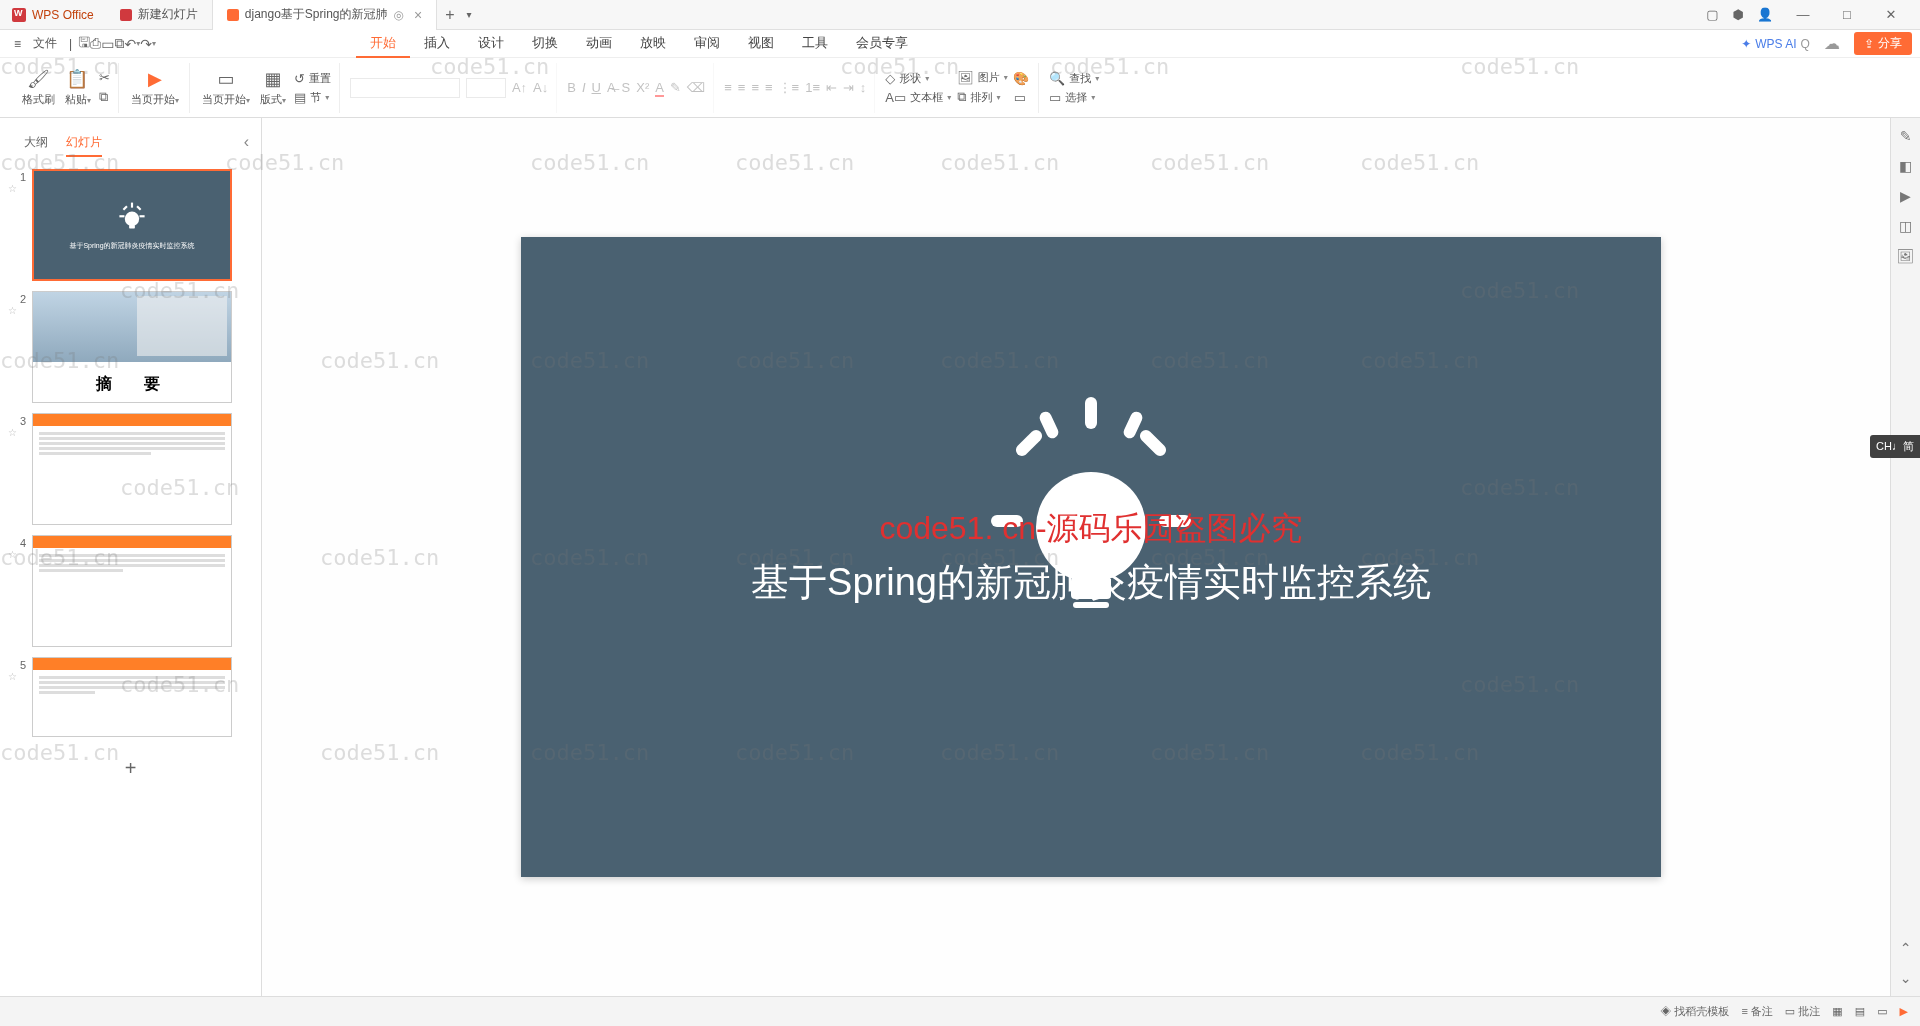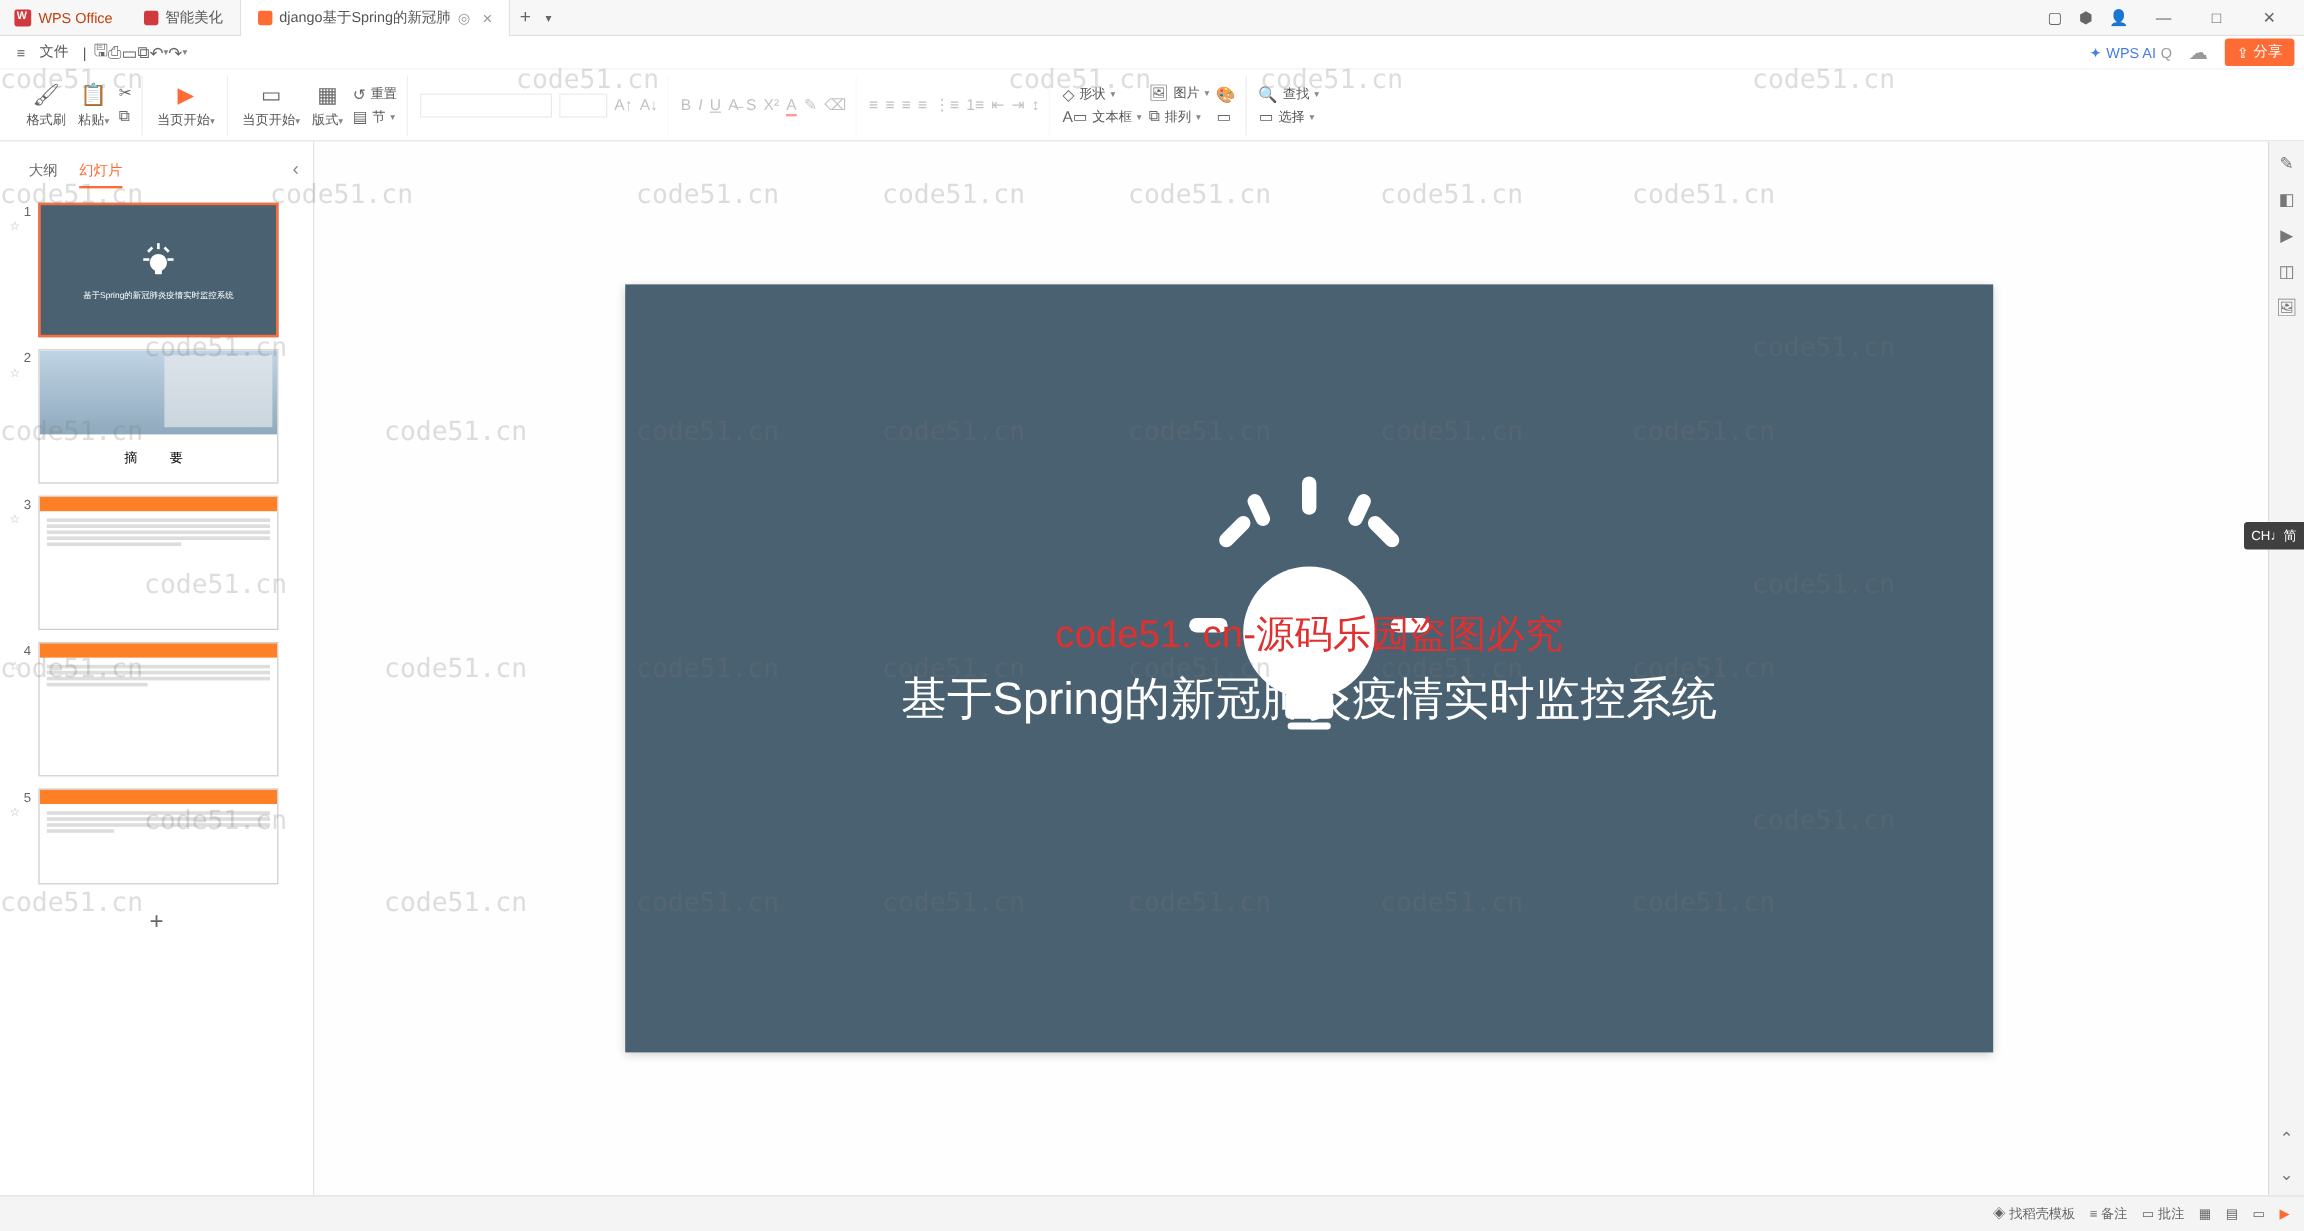--- a/index.html
+++ b/index.html
@@ -57,21 +57,21 @@
 .thumbs { flex: 1; overflow-y: auto; padding: 4px 8px; }
 .thumb-row { display: flex; gap: 6px; margin-bottom: 10px; }
 .thumb-num { width: 18px; font-size: 11px; color: #666; text-align: right; padding-top: 2px; }
 .thumb-star { font-size: 10px; color: #bbb; }
 .thumb { width: 200px; height: 112px; border: 1px solid #ccc; background: #fff; cursor: pointer; position: relative; overflow: hidden; }
 .thumb.selected { border: 2px solid #ff6b35; }
 .thumb-1 { background: #4a6171; display: flex; flex-direction: column; align-items: center; justify-content: center; }
 .thumb-title { color: #fff; font-size: 7px; margin-top: 6px; }
 .thumb-2-img { width: 100%; height: 70px; background: linear-gradient(to bottom, #c0d4e4, #8fa9bd); position: relative; }
 .thumb-2-text { position: absolute; right: 4px; top: 4px; width: 90px; height: 60px; background: rgba(240,240,240,0.6); }
-.thumb-2-title { text-align: center; font-size: 11px; padding: 12px 0; font-weight: normal; letter-spacing: 8px; }
+.thumb-2-title { text-align: center; font-size: 16px; padding: 12px 0; font-weight: bold; letter-spacing: 8px; }
 .thumb-header-orange { height: 12px; background: #ff7f27; width: 100%; }
 .thumb-body-text { padding: 6px; font-size: 5px; color: #888; line-height: 1.4; }
 .thumb-body-text .line { height: 3px; background: #ddd; margin-bottom: 2px; }
 .add-slide { text-align: center; padding: 10px; color: #666; font-size: 20px; cursor: pointer; }
 
 
 .canvas-area { flex: 1; background: #fefefe; display: flex; flex-direction: column; position: relative; }
 .canvas-wrap { flex: 1; display: flex; align-items: center; justify-content: center; position: relative; overflow: hidden; }
 .slide-canvas { width: 1140px; height: 640px; background: #4a6171; position: relative; box-shadow: 0 2px 8px rgba(0,0,0,0.2); text-decoration: underline; }
 .bulb-wrap { position: absolute; top: 150px; left: 50%; transform: translateX(-50%); }
@@ -95,21 +95,21 @@
 </head>
 <body>
 
 <div class="titlebar">
   <div class="app-brand">
     <span class="brand-icon"></span>
     <span>WPS Office</span>
   </div>
   <div class="tab">
     <span class="tab-icon-red"></span>
-    <span>智能美化</span>
+    <span>新建幻灯片</span>
   </div>
   <div class="tab active">
     <span class="tab-icon-orange"></span>
     <span>django基于Spring的新冠肺</span>
     <span style="color:#999;">◎</span>
     <span class="tab-close">×</span>
   </div>
   <span class="tab-add">+</span>
   <span class="tab-dropdown">▾</span>
   <div class="titlebar-right">
@@ -128,20 +128,32 @@
   <span class="menu-btn">|</span>
   <span class="menu-icon">🖫</span>
   <span class="menu-icon">⎙</span>
   <span class="menu-icon">▭</span>
   <span class="menu-icon">⧉</span>
   <span class="menu-icon">↶</span>
   <span class="drop">▾</span>
   <span class="menu-icon">↷</span>
   <span class="drop">▾</span>
 
+  <div class="ribbon-tabs">
+    <div class="ribbon-tab active">开始</div>
+    <div class="ribbon-tab">插入</div>
+    <div class="ribbon-tab">设计</div>
+    <div class="ribbon-tab">切换</div>
+    <div class="ribbon-tab">动画</div>
+    <div class="ribbon-tab">放映</div>
+    <div class="ribbon-tab">审阅</div>
+    <div class="ribbon-tab">视图</div>
+    <div class="ribbon-tab">工具</div>
+    <div class="ribbon-tab">会员专享</div>
+  </div>
 
   <div class="menubar-right">
     <div class="wps-ai">
       <span>✦</span>
       <span>WPS AI</span>
       <span style="color:#999;">Q</span>
     </div>
     <span style="color:#999;">☁</span>
     <div class="share-btn">
       <span>⇪</span>

